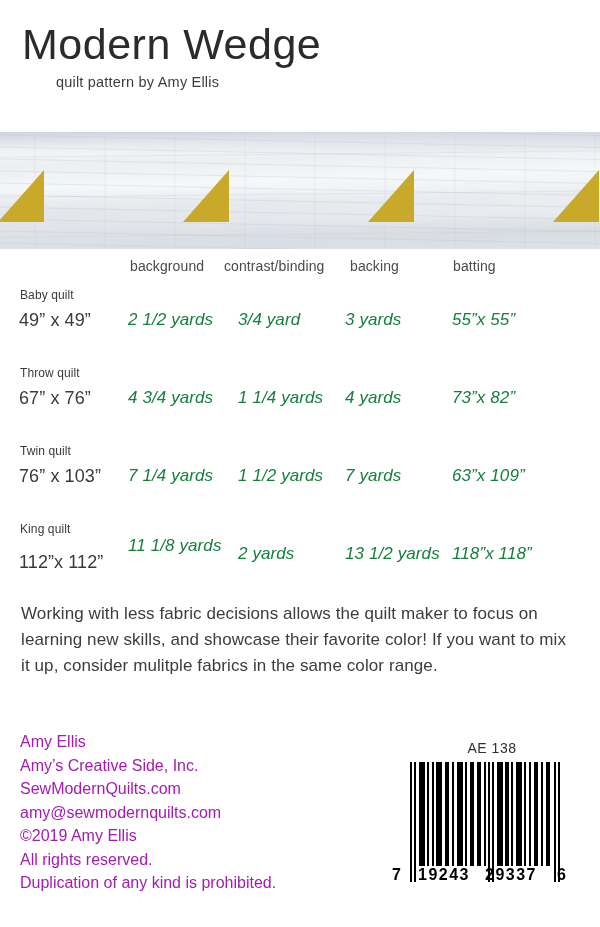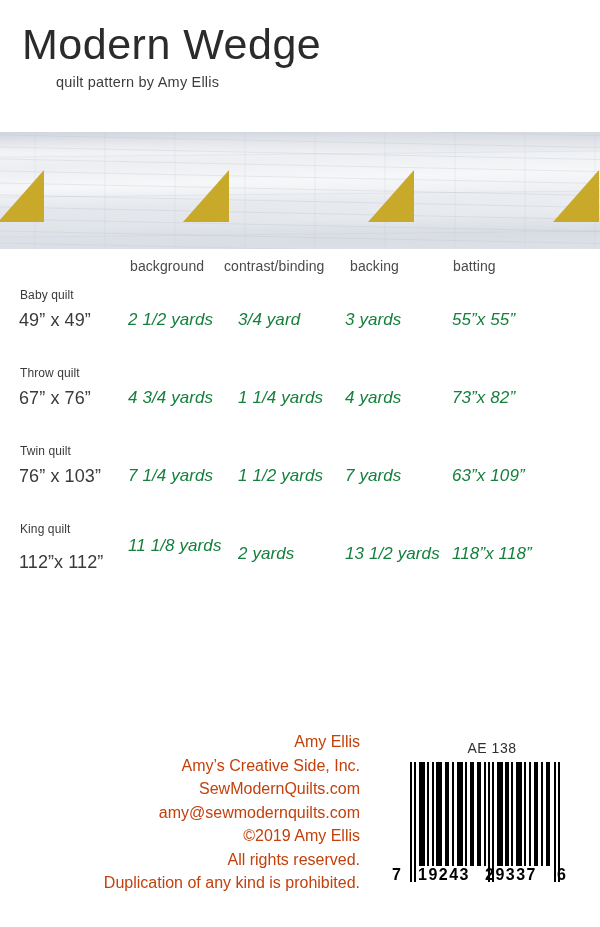--- a/index.html
+++ b/index.html
@@ -139,24 +139,24 @@
     color: #3c3c3c;
     letter-spacing: 0.1px;
   }
 
   
   .footer {
     position: absolute;
     left: 20px;
     top: 730px;
     width: 340px;
-    text-align: right;
+    text-align: left;
     font-size: 16px;
     line-height: 23.5px;
-    color: #c2410c;
+    color: #a21caf;
   }
   .footer div { white-space: nowrap; }
 
   
   .barcode-wrap {
     position: absolute;
     left: 392px;
     top: 740px;
     width: 190px;
   }
@@ -263,20 +263,21 @@
       <div class="cell size-name" style="left:20px;  top:264px;">King quilt</div>
       <div class="cell size-dim" style="left:19px;  top:294px;">112”x 112”</div>
       <div class="cell val" style="left:128px; top:278px;">11 1/8 yards</div>
       <div class="cell val" style="left:238px; top:286px;">2 yards</div>
       <div class="cell val" style="left:345px; top:286px;">13 1/2 yards</div>
       <div class="cell val" style="left:452px; top:286px;">118”x 118”</div>
     </div>
 
   </div>
 
+  <div class="blurb">Working with less fabric decisions allows the quilt maker to focus on learning new skills, and showcase their favorite color! If you want to mix it up, consider mulitple fabrics in the same color range.</div>
 
   <div class="footer">
     <div>Amy Ellis</div>
     <div>Amy’s Creative Side, Inc.</div>
     <div>SewModernQuilts.com</div>
     <div>amy@sewmodernquilts.com</div>
     <div>©2019 Amy Ellis</div>
     <div>All rights reserved.</div>
     <div>Duplication of any kind is prohibited.</div>
   </div>

